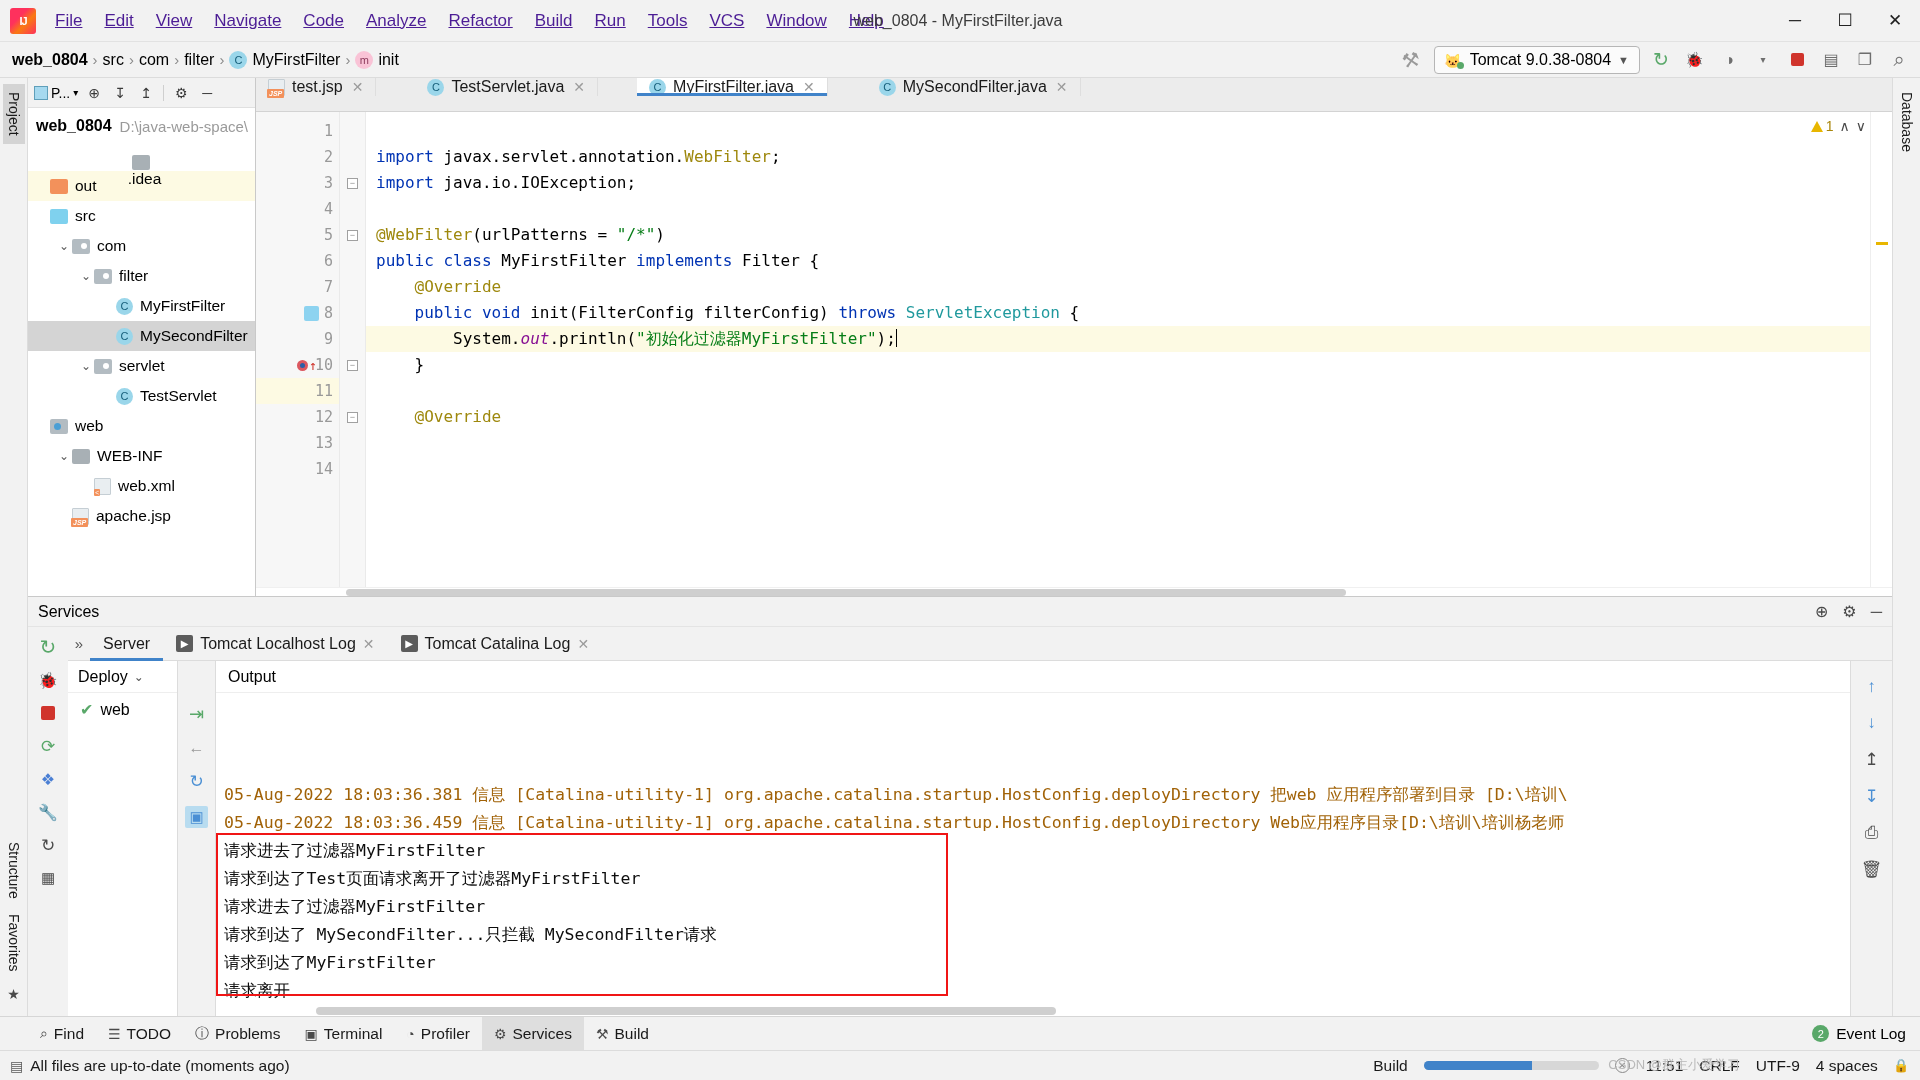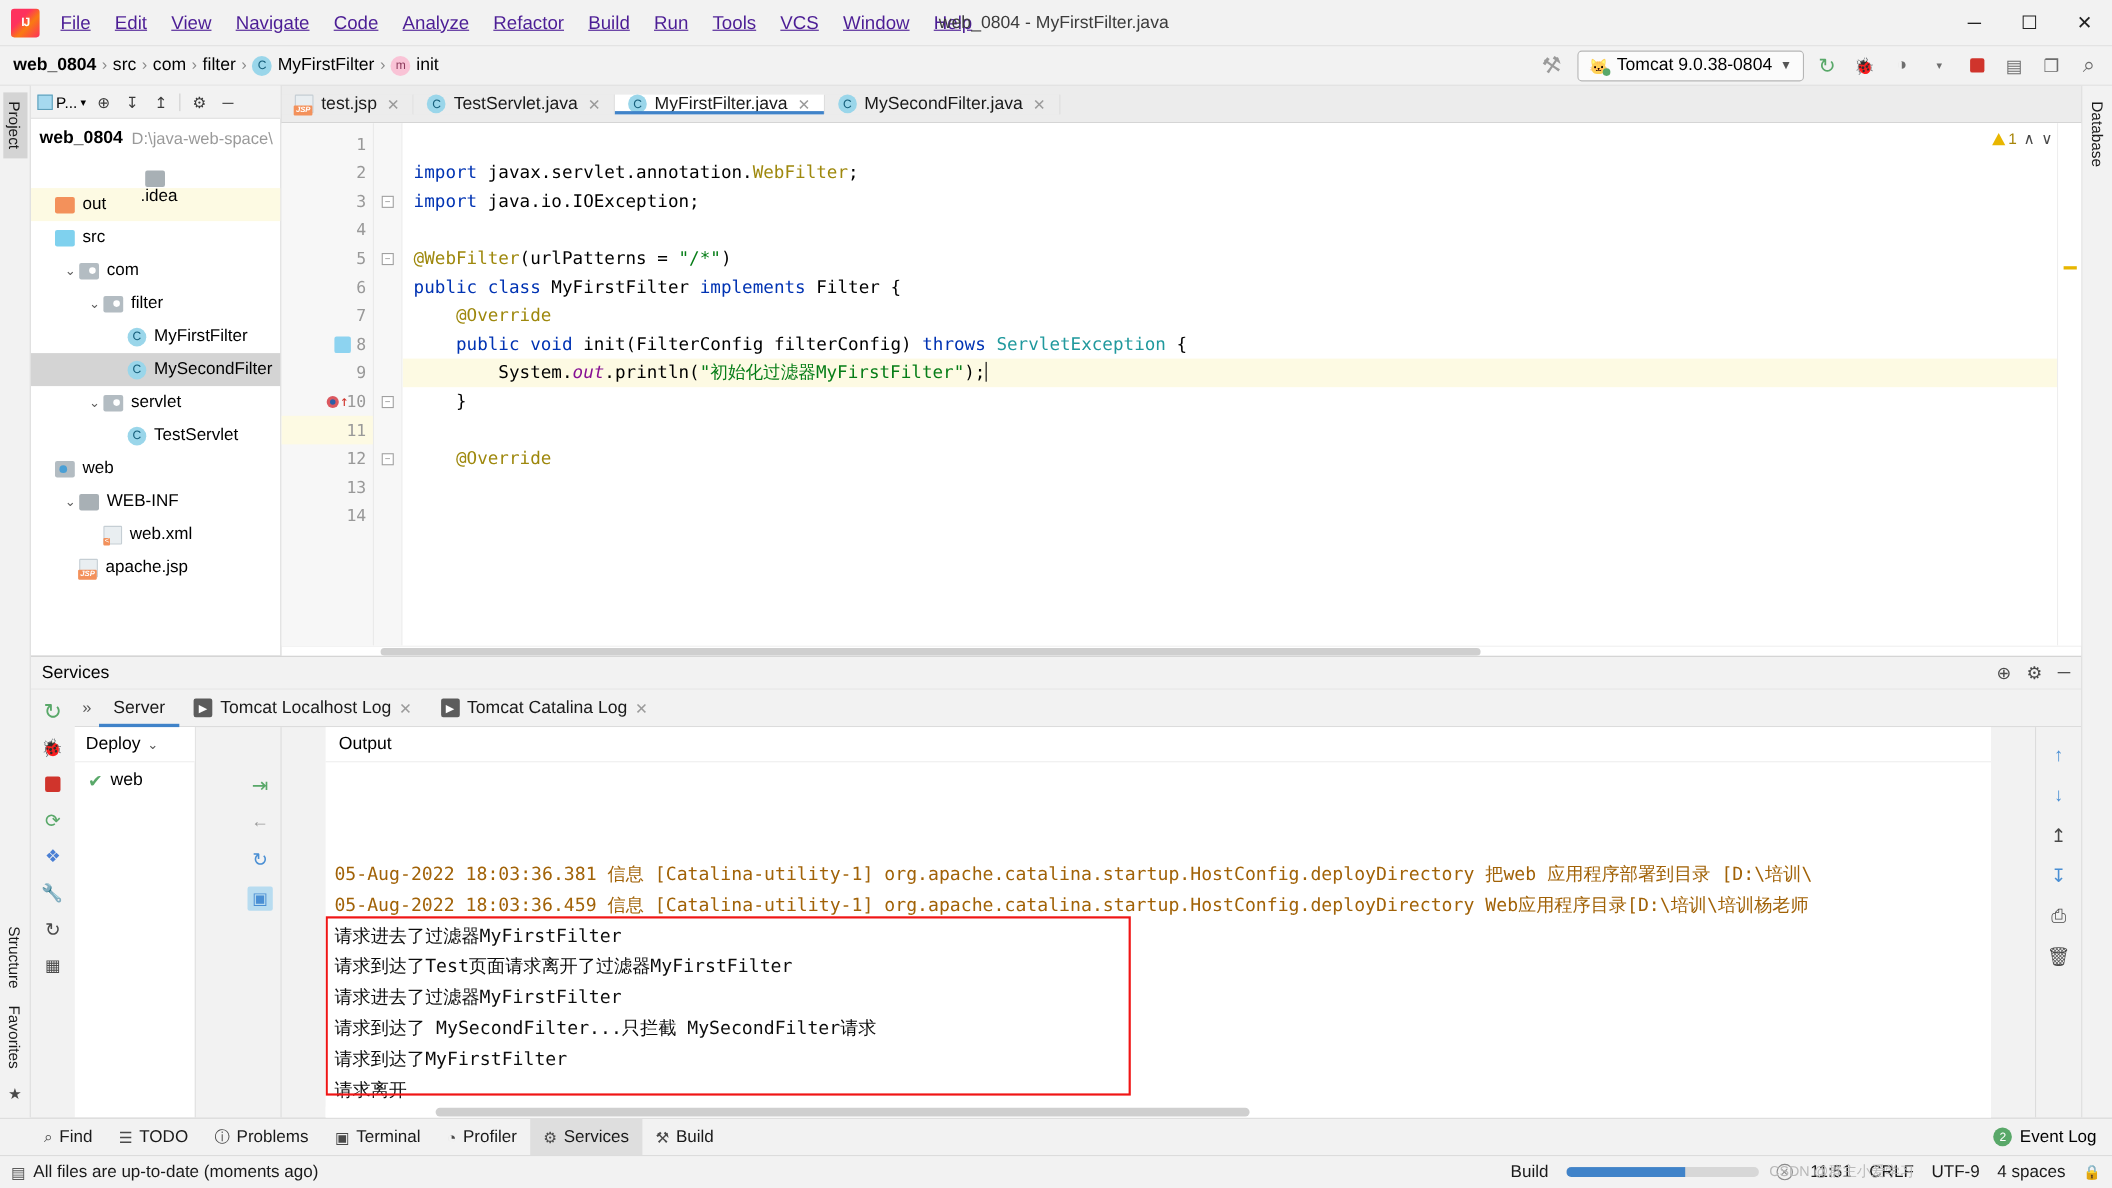--- a/index.html
+++ b/index.html
@@ -128,22 +128,22 @@
              font-size:11px; display:inline-flex;align-items:center;justify-content:center;margin-right:7px;flex:none;}
   .xicon { width:17px;height:17px;margin-right:7px;flex:none;position:relative;background:#e9eef1;border:1px solid #c5ced4;border-radius:1px;}
   .xicon .tag{position:absolute;left:-1px;bottom:-2px;background:#f3915b;color:#fff;font-size:7px;padding:0 1px;border-radius:1px;}
   .jspicon { width:17px;height:17px;margin-right:7px;flex:none;position:relative;background:#e9eef1;border:1px solid #c5ced4;border-radius:1px;}
   .jspicon .tag{position:absolute;left:-2px;bottom:-3px;background:#f3915b;color:#fff;font-size:7px;line-height:9px;padding:0 2px;border-radius:1px;font-weight:bold;}
   .proj-path { color: #9a9a9a; margin-left: 8px; font-weight: normal; font-size: 15px; }
 
   
   .editorcol { flex: 1; display: flex; flex-direction: column; min-width: 0; min-height:0; }
   .tabsbar {
-    height: 34px; display: flex; align-items: center; background: #ececec;
-    border-bottom: 1px solid #d3d3d3; flex: none; overflow: hidden;
+    height: 34px; display: flex; align-items: flex-start; background: #ececec;
+    border-bottom: 1px solid #d3d3d3; flex: none; overflow: hidden; gap: 39px;
   }
   .etab {
     display: flex; align-items: center; gap: 7px; padding: 0 12px;
     font-size: 16px; color: #1a1a1a; border-right: 1px solid #dedede; background: #ececec;
     white-space: nowrap; position: relative;
   }
   .etab.active { background: #fff; }
   .etab.active::after {
     content: ""; position: absolute; left: 0; right: 0; bottom: 0; height: 3px; background: #4083c9;
   }
@@ -226,21 +226,21 @@
   .svc-tab {
     display: flex; align-items: center; gap: 7px; height: 34px; padding: 0 13px;
     font-size: 16px; color: #1a1a1a; position: relative;
   }
   .svc-tab.active::after { content:""; position:absolute;left:0;right:0;bottom:0;height:3px;background:#4083c9;}
   .chev { width: 22px; text-align:center; color:#555; font-size:15px; }
   .runico { width: 17px; height: 17px; background: #5c5c5c; color:#fff; font-size:10px;
             display:inline-flex;align-items:center;justify-content:center; border-radius:2px; flex:none;}
   .xsm { color:#9b9b9b; font-size:14px; }
 
-  .svc-content { flex: 1; display: flex; min-height: 0; gap: 40px; }
+  .svc-content { flex: 1; display: flex; min-height: 0; }
   .svc-tree {
     width: 110px; background: #fff; border-right: 1px solid #dcdcdc; flex:none;
     display:flex; flex-direction: column;
   }
   .deploy-hdr { height: 32px; display:flex; align-items:center; gap:6px; padding-left: 10px;
                 font-size: 16px; border-bottom: 1px solid #eee; background:#fff;}
   .deploy-row { display:flex;align-items:center;gap:7px; padding: 7px 0 0 12px; font-size:16px;}
   .chk { color:#59a869; font-size:16px; }
   .svc-tool2 { width:38px; background:#f2f2f2; border-right:1px solid #dcdcdc; flex:none;
                display:flex;flex-direction:column;align-items:center;gap:14px;padding-top:42px;}

